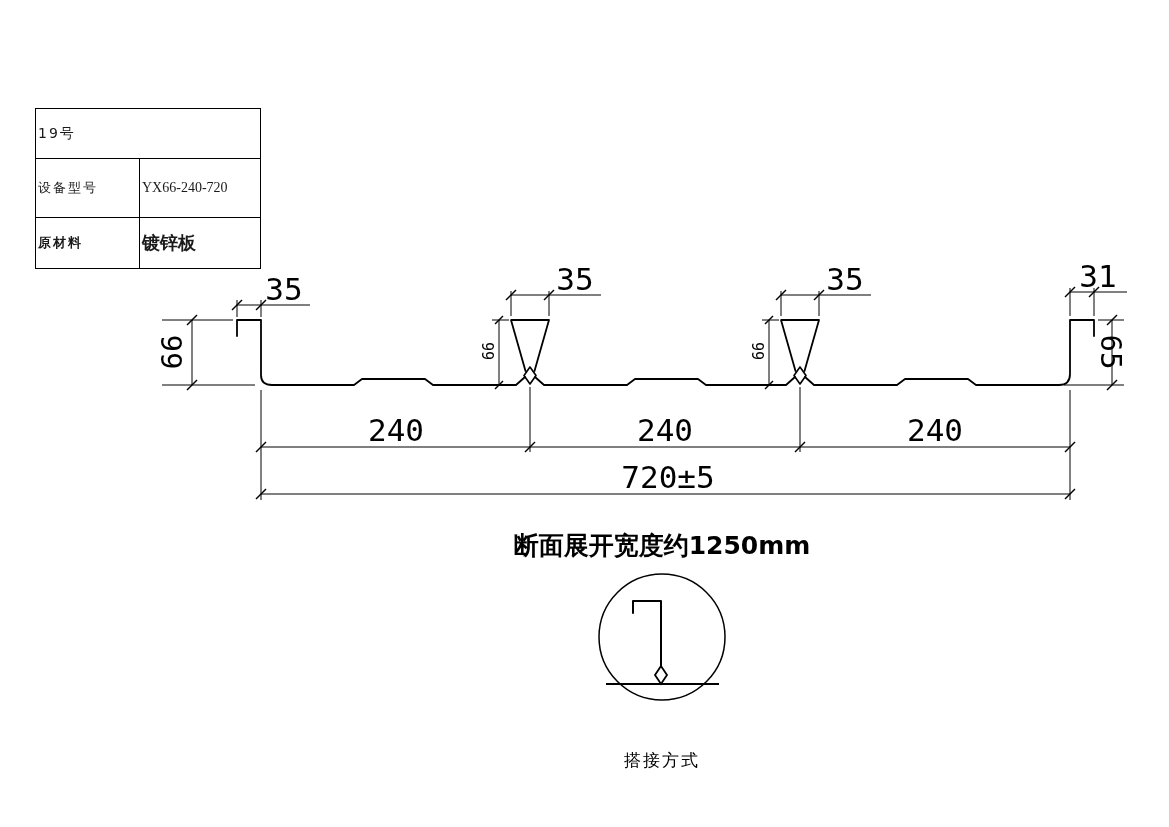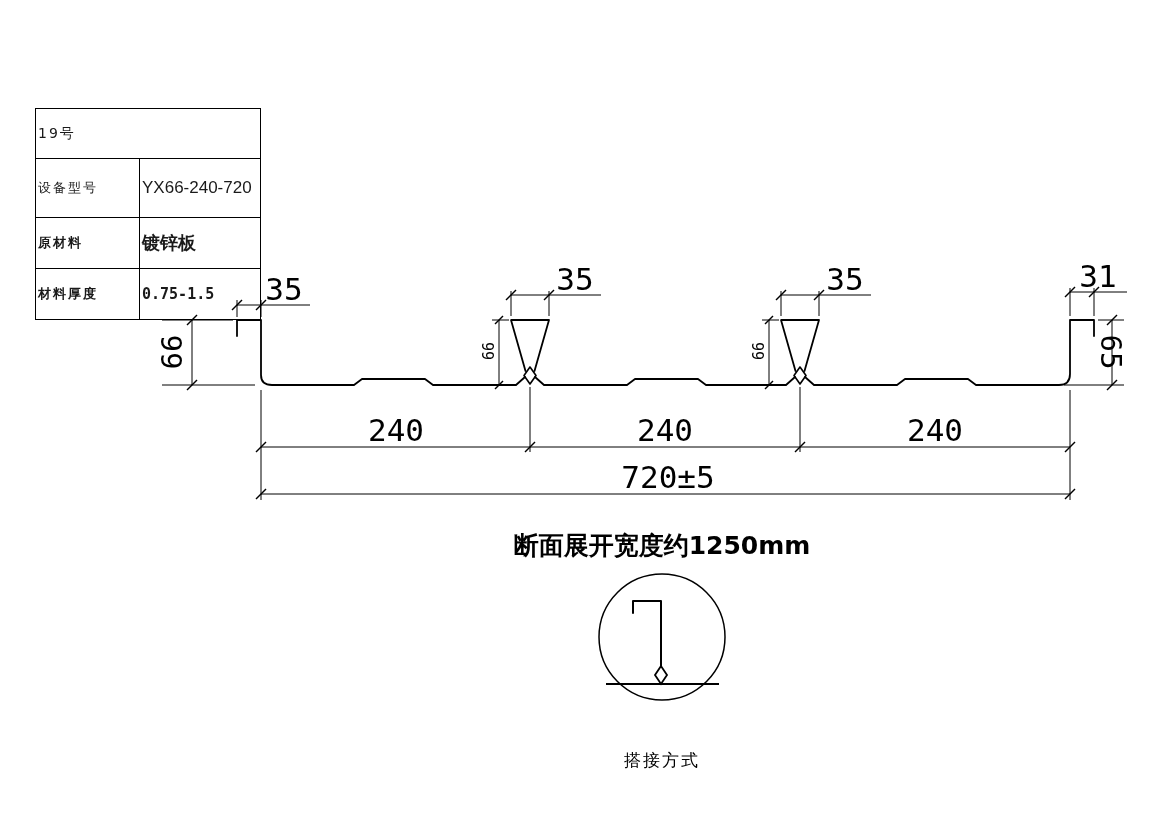--- a/index.html
+++ b/index.html
@@ -32,21 +32,21 @@
     overflow: hidden;
     white-space: nowrap;
   }
   .spec-table col.c1 { width: 104px; }
   .spec-table col.c2 { width: 121px; }
   .r-title td   { height: 23px; font-size: 14px; letter-spacing: 2px; }
   .r-model td   { height: 32px; }
   .r-std td     { height: 24px; font-weight: bold; }
   .lbl { font-size: 13px; letter-spacing: 2px; }
   .val { font-size: 18px; font-family: "DejaVu Serif", serif; }
-  .val-model { font-size: 17px; font-family: Liberation Sans, sans-serif; letter-spacing: 0px; }
+  .val-model { font-size: 14px; font-family: Liberation Serif, serif; letter-spacing: 0px; }
   .val-num { font-size: 15px; font-family: "DejaVu Sans Mono", monospace; }
 
   
   svg.draw { position: absolute; left: 0; top: 0; }
   .pline { fill: none; stroke: #000; stroke-width: 1.8; stroke-linejoin: round; stroke-linecap: round; }
   .pthin { fill: none; stroke: #000; stroke-width: 1.6; stroke-linejoin: round; }
   .ext   { stroke: #000; stroke-width: 1; fill: none; }
   .diml  { stroke: #000; stroke-width: 1; fill: none; }
   .tick  { stroke: #000; stroke-width: 1.4; fill: none; }
   .dimtxt    { font-family: "DejaVu Sans Mono", monospace; font-size: 31px; fill: #000; }
@@ -70,24 +70,20 @@
       <td colspan="2">19号</td>
     </tr>
     <tr class="r-model">
       <td class="lbl">设备型号</td>
       <td class="val val-model">YX66-240-720</td>
     </tr>
     <tr class="r-std">
       <td class="lbl">原材料</td>
       <td class="val">镀锌板</td>
     </tr>
-    <tr class="r-std">
-      <td class="lbl">材料厚度</td>
-      <td class="val val-num">0.75-1.5</td>
-    </tr>
   </tbody>
     </table>
 
   <svg class="draw" width="1169" height="827" viewBox="0 0 1169 827">
 
     <g>
       <path class="pline" d="M 237 336 L 237 320 L 261 320 L 261 375 Q 261 385 272 385 L 354 385 L 362 379 L 425 379 L 433 385 L 516 385 L 525 377"></path>
       <path class="pline" d="M 525.5 371 L 511 320 L 549 320 L 534.5 371"></path>
       <path class="pthin" d="M 530 367 L 524 375.5 L 530 384 L 536 375.5 Z"></path>
       <path class="pline" d="M 535 377 L 544 385 L 627 385 L 635 379 L 698 379 L 706 385 L 786 385 L 795 377"></path>

